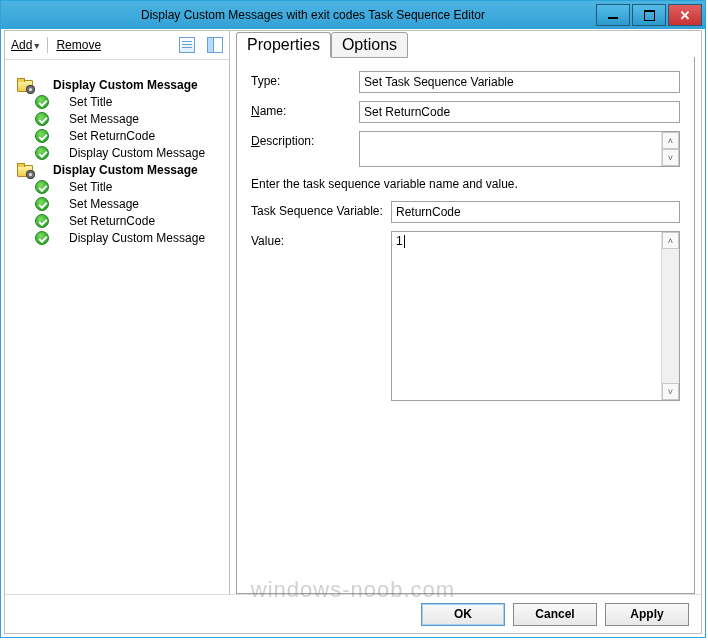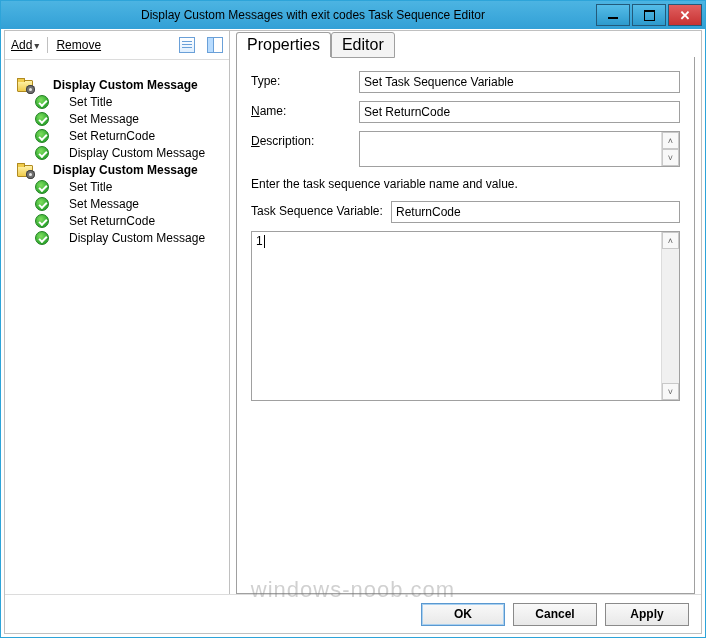--- a/index.html
+++ b/index.html
@@ -486,21 +486,21 @@
               <span class="indent" style="width: 26px;"></span>
               <span class="ico-check"></span>
               <span class="tree-label">Display Custom Message</span>
             </div>
           </div>
       </div>
 
       <div class="right-pane">
         <div class="tabrow">
           <div class="tab active">Properties</div>
-          <div class="tab inactive">Editor</div>
+          <div class="tab inactive">Options</div>
           <div class="tabbar-line"></div>
         </div>
         <div class="tab-content">
 
           <div class="field-row">
             <div class="field-label"><span>Type:</span></div>
             <div class="field-input">
               <input class="txt readonly" readonly="" value="Set Task Sequence Variable" style="">
             </div>
           </div>
@@ -527,20 +527,21 @@
           <div class="hint">Enter the task sequence variable name and value.</div>
 
           <div class="field-row">
             <div class="field-label" style="width:140px"><span>Task Sequence Variable:</span></div>
             <div class="field-input">
               <input class="txt" value="ReturnCode" style="">
             </div>
           </div>
 
           <div class="field-row" style="align-items:flex-start;">
+            <div class="field-label" style="width:140px"><span>Value:</span></div>
             <div class="field-input">
               <div class="value-box">
                 <span class="value-text">1</span>
                 <div class="sbar">
                   <div class="sbtn">˄</div>
                   <div class="sbtn">˅</div>
                 </div>
               </div>
             </div>
           </div>

